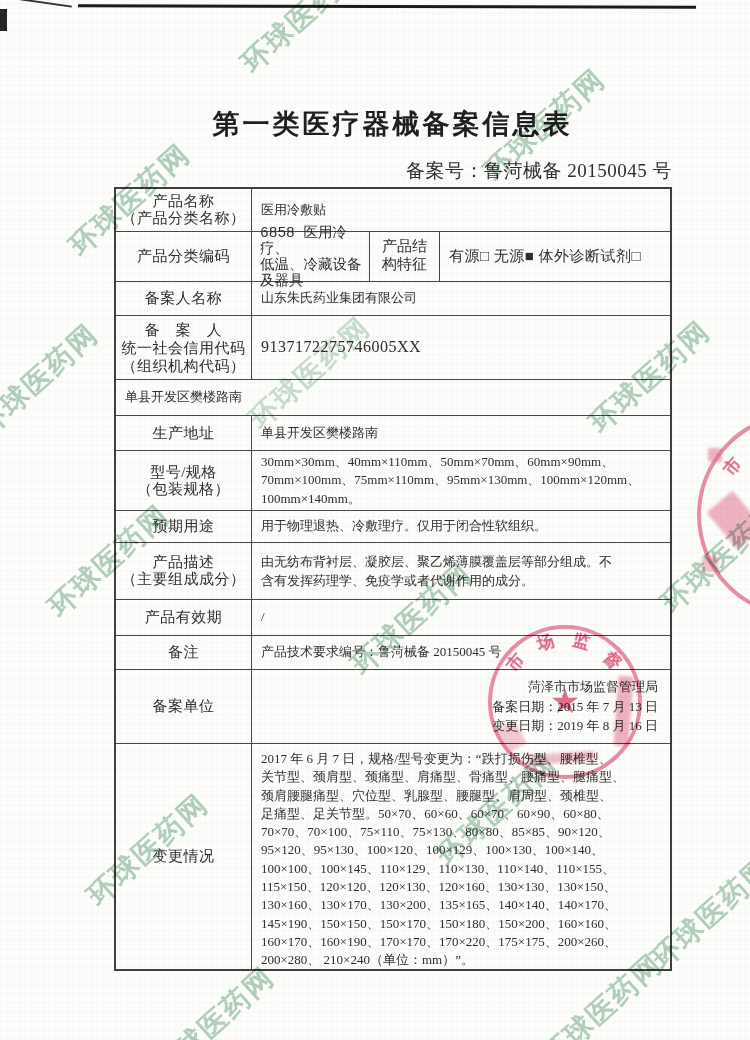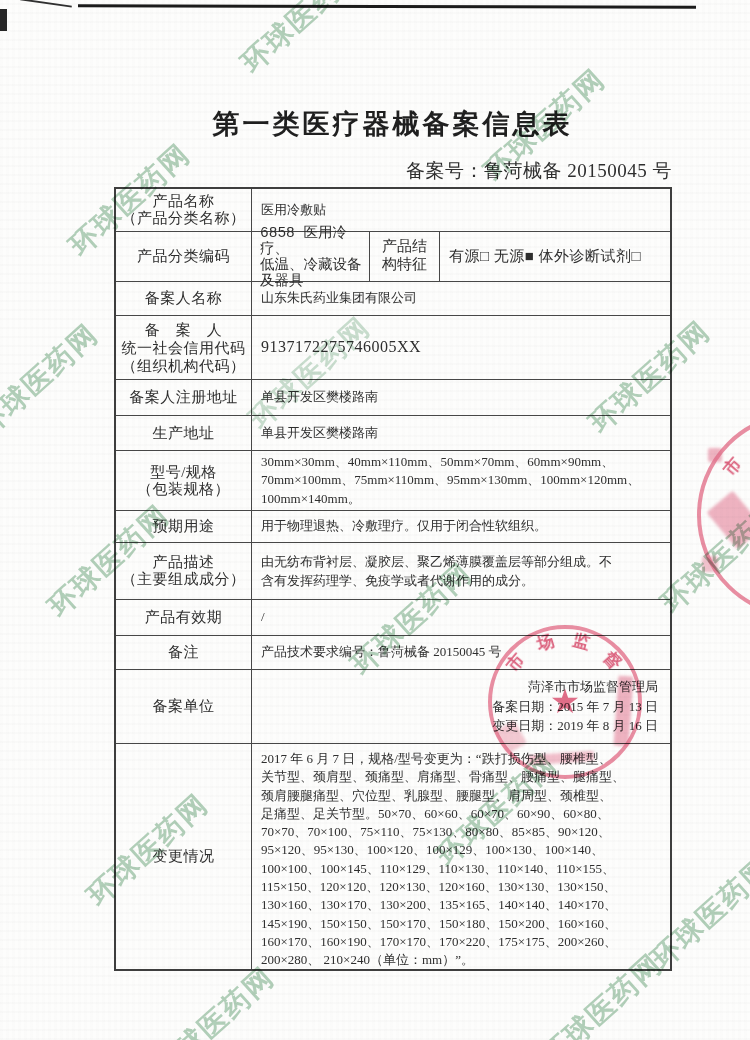--- a/index.html
+++ b/index.html
@@ -120,21 +120,20 @@
     </div>
 
     <div class="row" style="height:64px">
       <div class="cell lbl" style="line-height:18px">备　案　人
 统一社会信用代码
 （组织机构代码）</div>
       <div class="cell val" style="font-size:16px;letter-spacing:0.5px">9137172275746005XX</div>
     </div>
 
     <div class="row" style="height:36px">
-      <div class="cell lbl">备案人注册地址</div>
       <div class="cell val">单县开发区樊楼路南</div>
     </div>
 
     <div class="row" style="height:35px">
       <div class="cell lbl">生产地址</div>
       <div class="cell val">单县开发区樊楼路南</div>
     </div>
 
     <div class="row" style="height:60px">
       <div class="cell lbl">型号/规格

